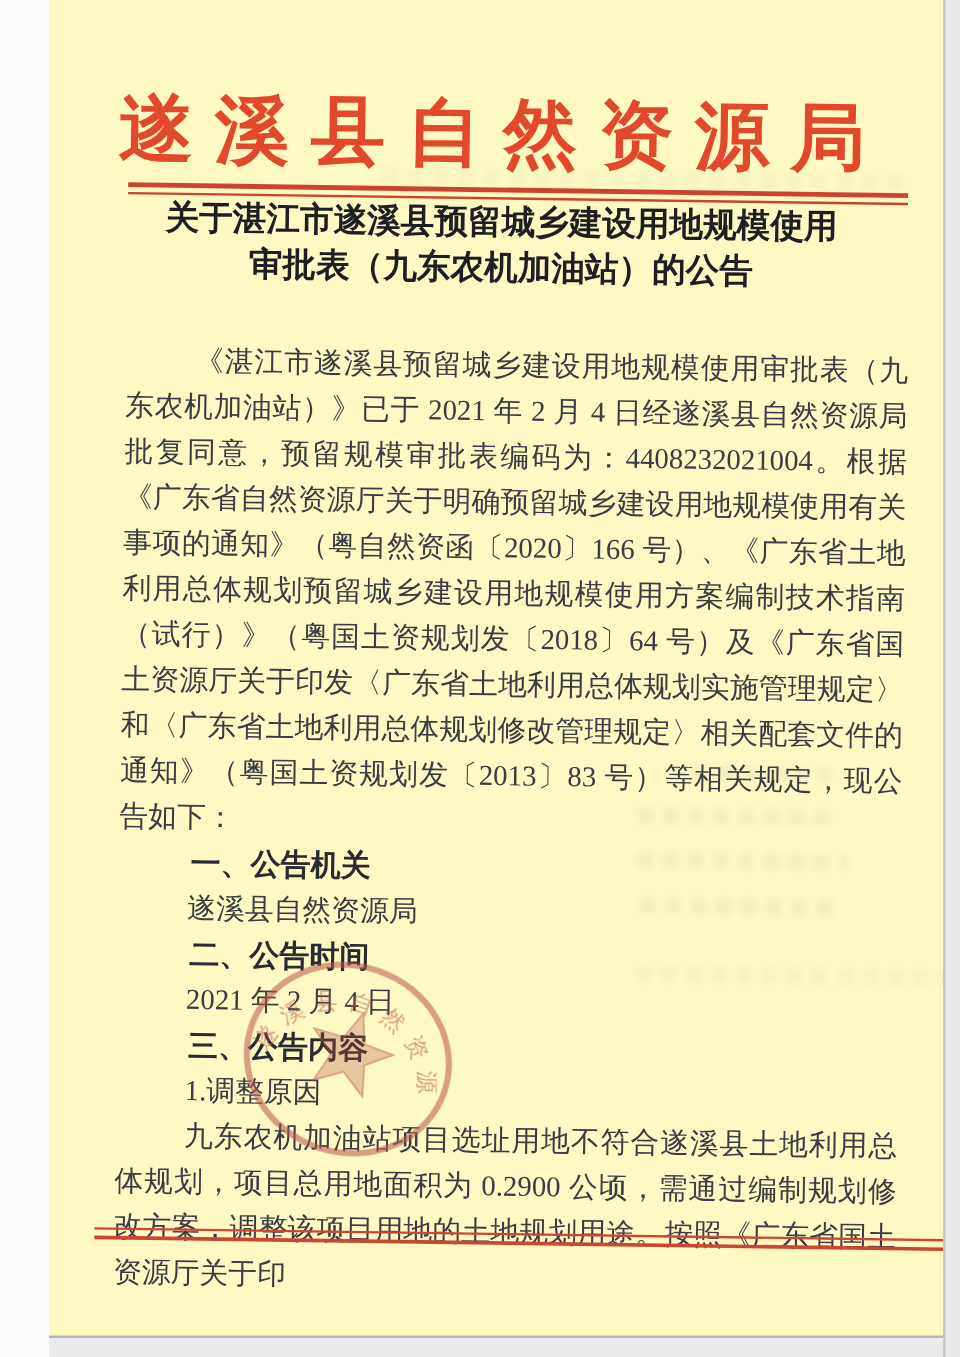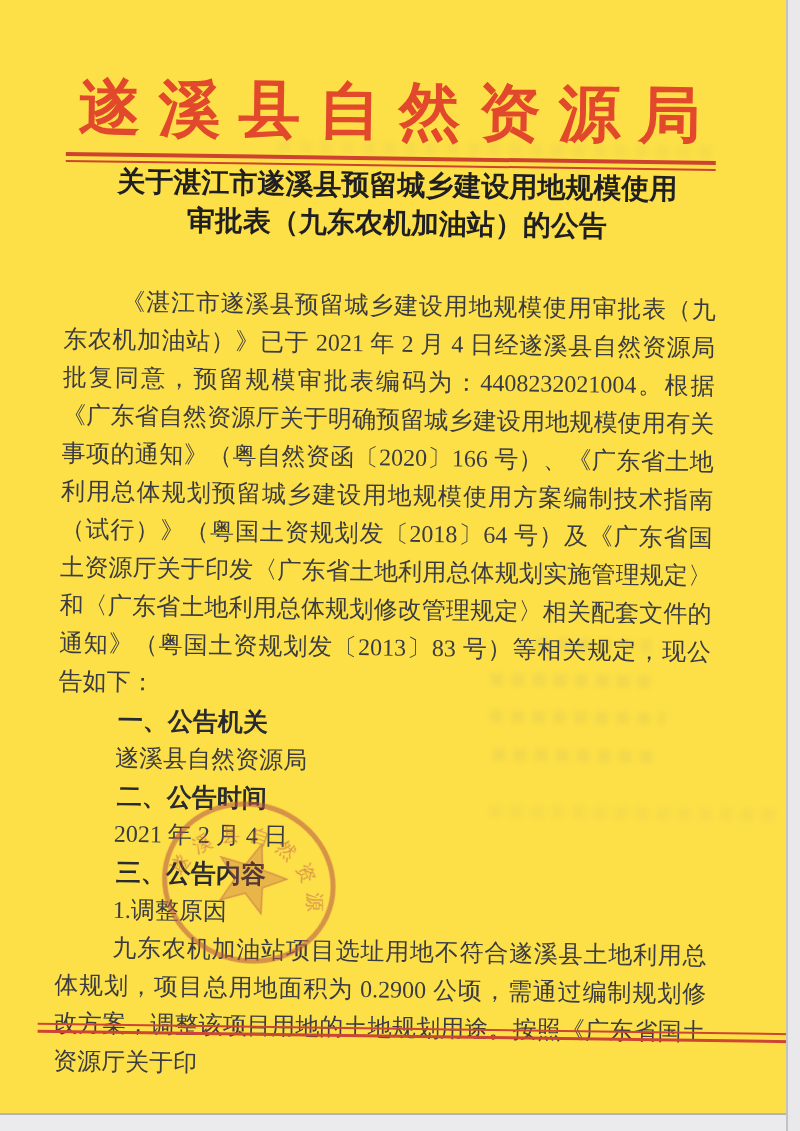--- a/index.html
+++ b/index.html
@@ -3,21 +3,21 @@
 <meta charset="utf-8">
 <style>
   html,body{margin:0;padding:0;}
   body{
     width:800px;height:1131px;
     background:#fcfcfb;
     overflow:hidden;
     position:relative;
     font-family:"Liberation Serif", serif;
   }
-  .scan-page{position:absolute;inset:0;background:#fde047;}
+  .scan-page{position:absolute;inset:0;background:#fef9c3;margin-left:41px;}
   
   .content{
     position:absolute;inset:0;
     transform:rotate(0.8deg);
     transform-origin:0 0;
   }
   .letterhead{
     position:absolute;top:64px;left:0;width:100%;
     margin:0;
     text-align:center;

